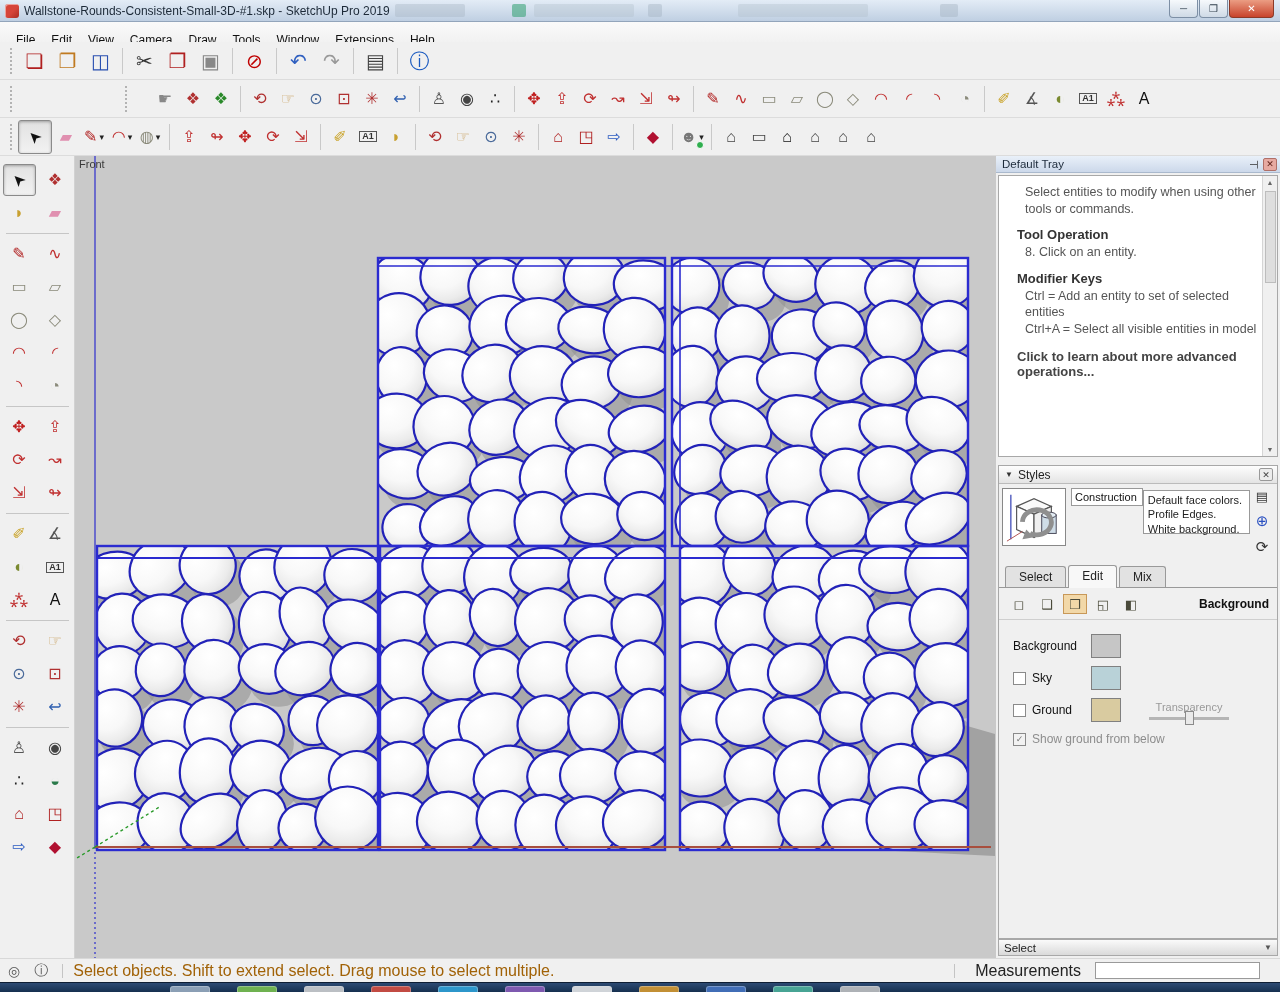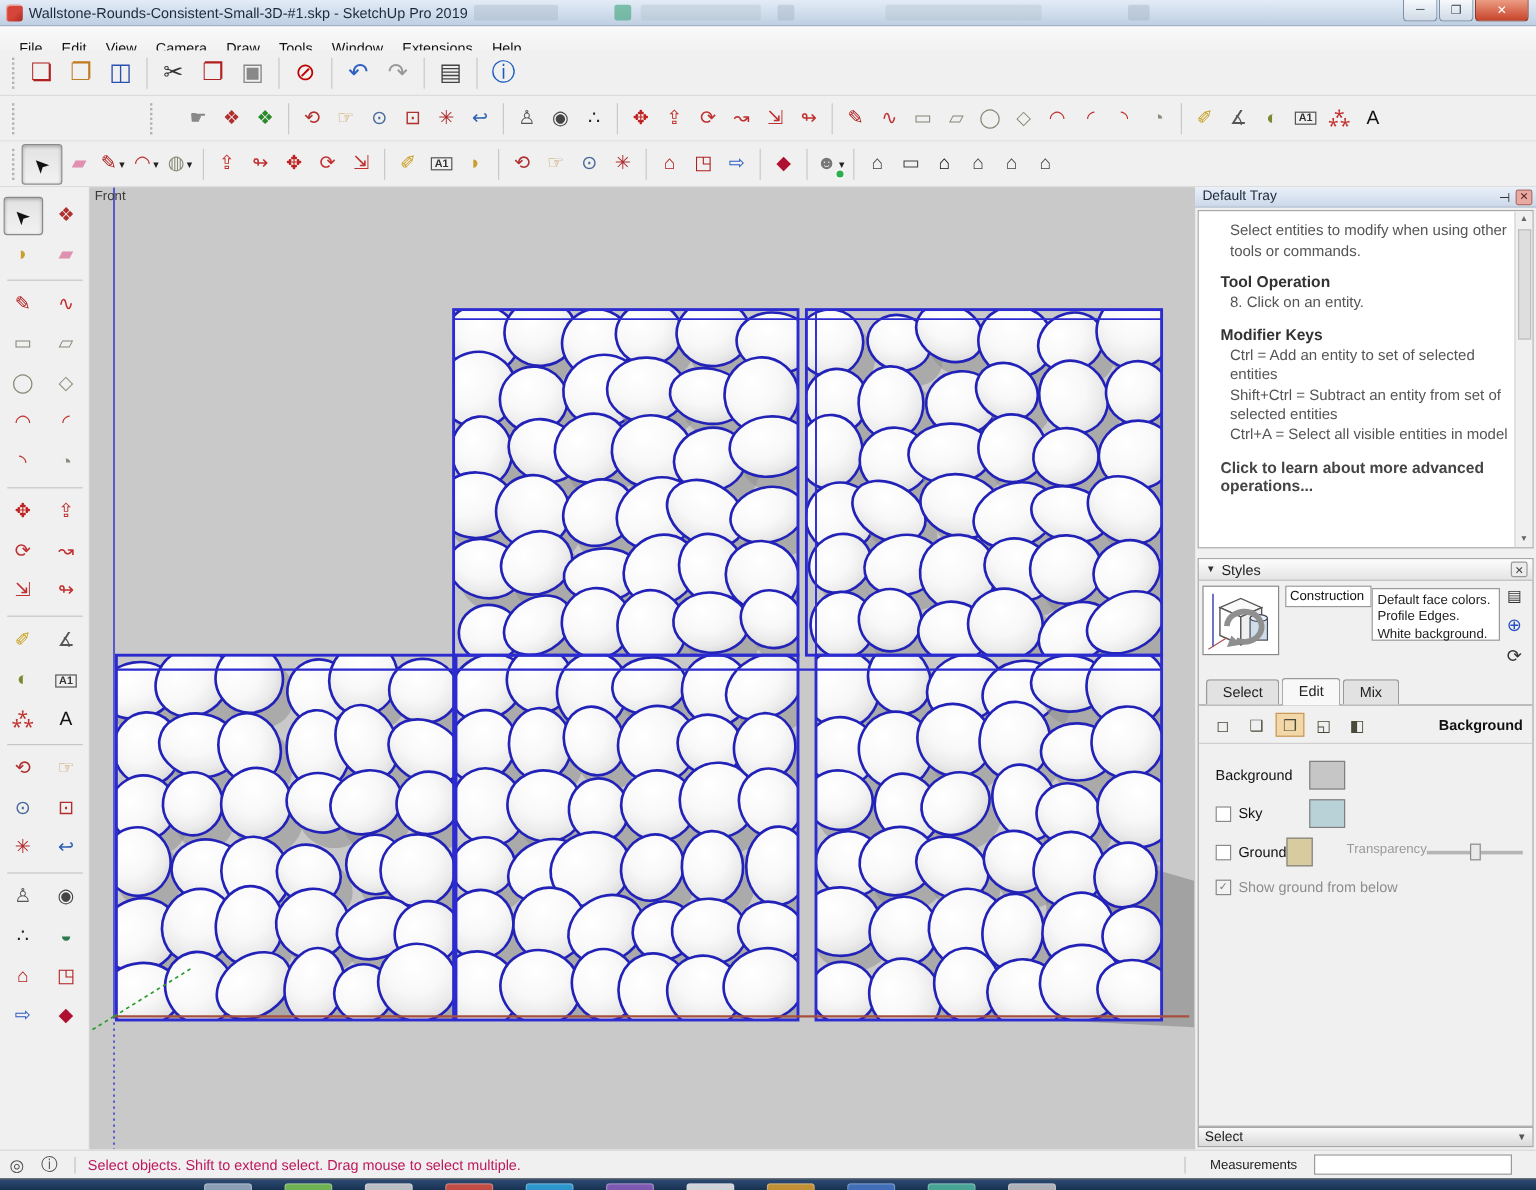--- a/index.html
+++ b/index.html
@@ -107,40 +107,40 @@
   .estrip-btn.sel { background:#f2d8a8; border-color:#c89858; }
   #edit-strip .cap { margin-left:auto; font-weight:bold; color:#111; font-size:12px; }
   
   #bg-rows { padding:10px 8px 0 14px; }
   .bgrow { display:flex; align-items:center; height:32px; }
   .bgrow .col1 { width:78px; display:flex; align-items:center; color:#111; }
   .cb { width:13px; height:13px; border:1px solid #8a8a8a; background:#fff; margin-right:6px;
     font-size:9px; color:#777; display:flex; align-items:center; justify-content:center; }
   .cb.checked { background:#f2f2f2; }
   .swatch { width:30px; height:24px; border:1px solid #808080; }
-  #transp { margin-left:28px; display:flex; flex-direction:row; align-items:center; }
+  #transp { margin-left:28px; display:flex; flex-direction:column; align-items:center; }
   #transp .tlbl { color:#9a9a9a; font-size:11px; margin-bottom:4px; }
   .sl-track { width:80px; height:3px; background:#b5b5b5; position:relative; }
   .sl-thumb { position:absolute; left:36px; top:-6px; width:9px; height:14px;
     background:#e9e9e9; border:1px solid #8a8a8a; }
   #show-ground-row { display:flex; align-items:center; margin-top:6px; color:#8d8d8d; }
   #styles-spacer { flex:1; }
   #select-bar { height:17px; margin:0 2px 2px 2px; border:1px solid #a8a8a8;
     background:linear-gradient(#fafafa,#dadada); display:flex; align-items:center;
     padding:0 5px; color:#222; font-size:11.5px; }
   #select-bar .sp { flex:1; }
   #select-bar .carr { font-size:8px; color:#555; }
   
   #statusbar { position:absolute; left:0; right:0; bottom:10px; height:24px; background:#f0f0f0;
     border-top:1px solid #d8d8d8; display:flex; align-items:center; padding:0 20px 0 8px; }
   .status-ico { font-size:14px; color:#555; margin-right:14px; }
   .status-sep { width:1px; height:14px; background:#c4c4c4; margin-right:10px; }
-  #status-hint { color:#be185d; font-size:12px; }
+  #status-hint { color:#a16207; font-size:16px; }
   #meas-wrap { margin-left:auto; display:flex; align-items:center; }
-  #meas-label { color:#222; font-size:11px; margin:0 14px 0 10px; }
+  #meas-label { color:#222; font-size:16px; margin:0 14px 0 10px; }
   #meas-input { width:165px; height:17px; border:1px solid #9a9a9a; background:#fff;
     font-family:"Liberation Sans",sans-serif; font-size:11px; padding:0 3px; }
   
   #taskbar { position:absolute; left:0; right:0; bottom:0; height:10px; overflow:hidden;
     background:linear-gradient(#2c4a73,#16304f); border-top:1px solid #0d1d33;
     display:flex; gap:27px; padding-left:170px; }
   .thint { width:40px; height:14px; margin-top:3px; border-radius:3px; opacity:.85;
     border:1px solid rgba(255,255,255,.35); }
 </style>
 </head>
@@ -989,21 +989,20 @@
 
   <div id="instructor">
     <div id="ins-text">
       <p>Select entities to modify when using other tools or commands.</p>
       <h4>Tool Operation</h4>
       <p>8. Click on an entity.</p>
       <h4>Modifier Keys</h4>
       <div>
 
       <div class="ins-line">Ctrl = Add an entity to set of selected entities</div>
-          <div class="ins-line">Shift+Ctrl = Subtract an entity from set of selected entities</div>
           <div class="ins-line">Ctrl+A = Select all visible entities in model</div>
         </div>
       <div id="ins-learn">Click to learn about more advanced operations...</div>
     </div>
     <div id="ins-scroll">
       <span class="sarr">▲</span>
       <span class="thumb"></span>
       <span class="sarr down">▼</span>
     </div>
   </div>

